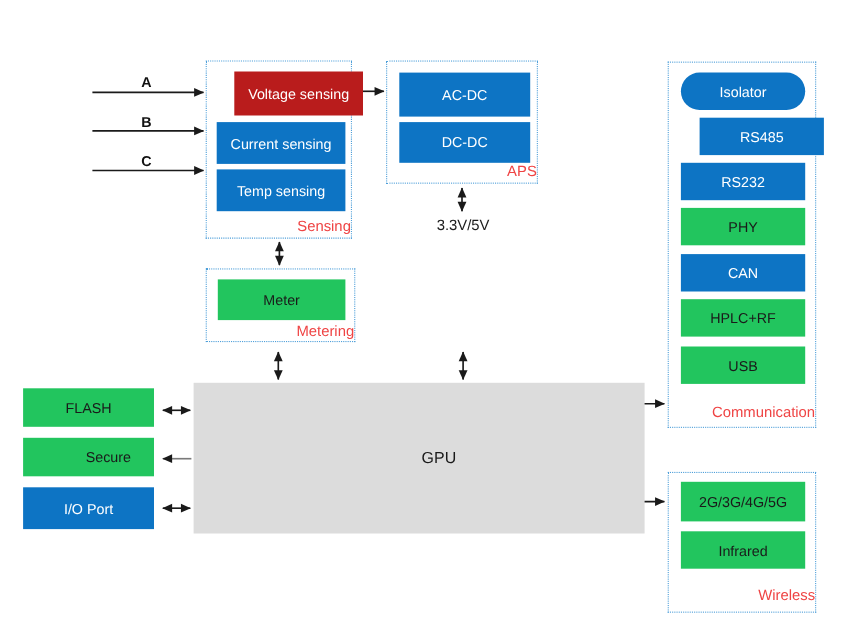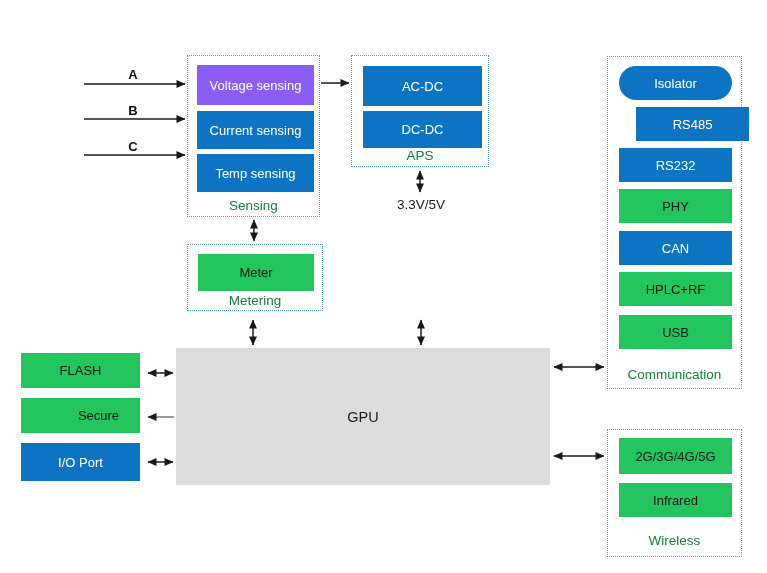--- a/index.html
+++ b/index.html
@@ -2,30 +2,30 @@
 <html><head>
 <meta charset="utf-8">
 <style>
   html,body{margin:0;padding:0;background:#fff;}
   .canvas{
     position:relative;width:767px;height:573px;background:#ffffff;
     font-family:"Liberation Sans",sans-serif;color:#1a1a1a;overflow:hidden;
   }
   .connectors{position:absolute;left:0;top:0;width:767px;height:573px;}
   .group{position:absolute;border:1.5px dotted #4e9fd9;box-sizing:border-box;background:transparent;}
-  .group-label{position:absolute;left:0;right:0;bottom:3px;text-align:center;font-size:13.5px;color:#15803d;}
+  .group-label{position:absolute;left:0;right:0;bottom:3px;text-align:right;font-size:13.5px;color:#ef4444;}
   .box{
     position:absolute;display:flex;align-items:center;justify-content:center;
     background:#22c55e;font-size:13px;color:#1a1a1a;box-sizing:border-box;text-align:center;
   }
   .box.blue{background:#0d74c4;color:#ffffff;}
-  .box.teal{background:#8b5cf6;color:#ffffff;}
+  .box.teal{background:#b91c1c;color:#ffffff;margin-left:16px;}
   .gpu-box{
     position:absolute;left:176px;top:348px;width:374px;height:137px;background:#dcdcdc;
-    display:flex;align-items:center;justify-content:center;font-size:14.5px;color:#1a1a1a;
+    display:flex;align-items:center;justify-content:center;font-size:14.5px;color:#1a1a1a;padding-left:36px;
   }
   .input-label{position:absolute;width:40px;text-align:center;font-weight:bold;font-size:13px;color:#111;}
   .power-label{position:absolute;left:371px;top:197px;width:100px;text-align:center;font-size:13.5px;color:#1c1c1c;}
 </style>
 </head>
 <body>
 
 <div class="canvas">
 
   <svg class="connectors" viewBox="0 0 767 573">

